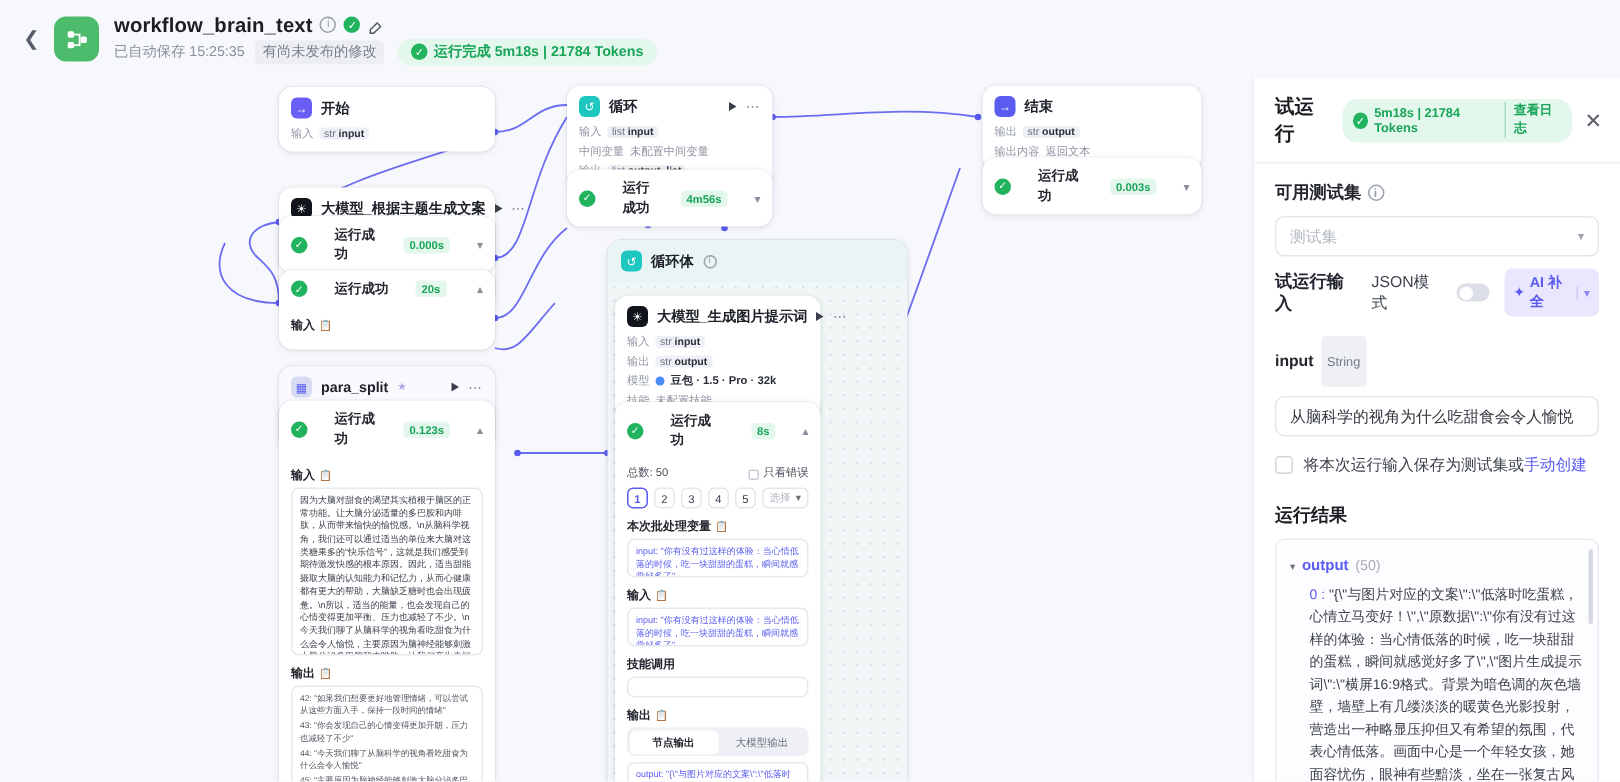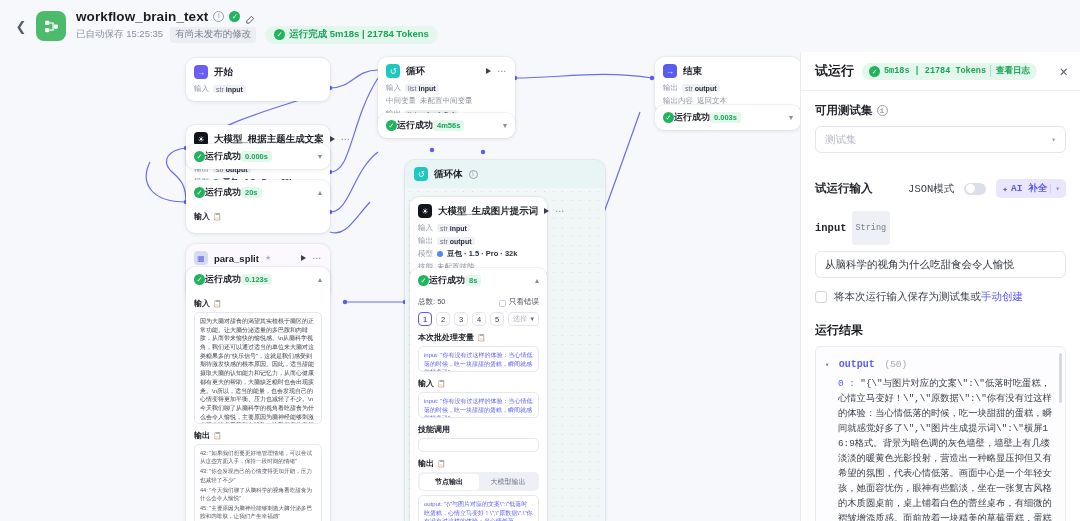--- a/index.html
+++ b/index.html
@@ -107,21 +107,21 @@
   .rv { color: #8d93a0; text-align: right; }
   .rv-dark { color: #2a2e38; font-weight: 700; }
 
   
   .status {
     position: absolute; background: #fff; border-radius: 9px;
     box-shadow: 0 1px 4px rgba(24,30,50,.10), 0 0 0 .7px rgba(30,36,60,.045);
     z-index: 5;
   }
   .status-hd {
-    display: flex; align-items: center; gap: 0; padding: 6px 8px;
+    display: flex; align-items: center; gap: 18px; padding: 6px 8px;
   }
   .ok-badge {
     width: 11px; height: 11px; border-radius: 50%; background: #22b35e;
     color: #fff; font-size: 7px; display: flex; align-items: center;
     justify-content: center; flex: none;
   }
   .status-txt { font-size: 9px; font-weight: 700; color: #23262e; }
   .time-pill {
     background: #e4f7ec; color: #18a558; font-size: 7.5px; font-weight: 700;
     border-radius: 3px; padding: 1px 4px;
@@ -187,23 +187,23 @@
     margin-bottom: 4px;
   }
   .tab2 {
     flex: 1; text-align: center; font-size: 7px; color: #6c727e;
     padding: 3px 0; border-radius: 4px; cursor: pointer;
   }
   .tab2.active { background: #fff; color: #23262e; font-weight: 700; }
 
   
   .rpanel {
-    position: absolute; top: 52px; right: 0; width: 280px; height: 469px;
+    position: absolute; top: 52px; right: 0; width: 245px; height: 469px;
     background: #fff; border-left: .8px solid #e9ebf1;
-    display: flex; flex-direction: column; z-index: 20; font-family: Liberation Mono, monospace;
+    display: flex; flex-direction: column; z-index: 20;
   }
   .rp-hd {
     display: flex; align-items: center; gap: 8px; padding: 10px 12px 10px 14px;
     border-bottom: .8px solid #eef0f4;
   }
   .rp-title { font-size: 13px; font-weight: 700; color: #1b1d23; }
   .rp-runchip {
     display: flex; align-items: center; gap: 4px; background: #e4f7ec;
     border-radius: 10px; padding: 2.5px 7px; font-size: 8.5px;
     color: #18a558; font-weight: 700;
@@ -214,21 +214,21 @@
   .rp-lbl {
     font-size: 11.5px; font-weight: 700; color: #23262e;
     display: flex; align-items: center; gap: 4px;
   }
   .select-box {
     margin-top: 8px; height: 27px; border: .8px solid #e4e6ee; border-radius: 6px;
     display: flex; align-items: center; padding: 0 9px; font-size: 10.5px;
     color: #b3b8c2; cursor: pointer;
   }
   .select-box .cv { margin-left: auto; color: #9aa0ac; font-size: 8px; }
-  .row-flex { display: flex; align-items: center; gap: 10px; margin-top: 26px; }
+  .row-flex { display: flex; align-items: center; gap: 10px; margin-top: 8px; }
   .json-lbl { font-size: 10.5px; color: #3c414c; margin-left: auto; }
   .toggle {
     width: 22px; height: 12px; border-radius: 7px; background: #dcdfe7;
     position: relative; cursor: pointer; flex: none;
   }
   .toggle i {
     position: absolute; width: 9px; height: 9px; border-radius: 50%;
     background: #fff; top: 1.5px; left: 1.8px;
   }
   .ai-btn {

